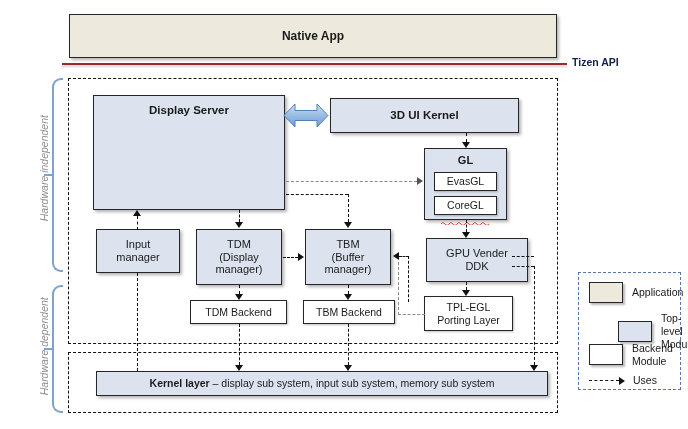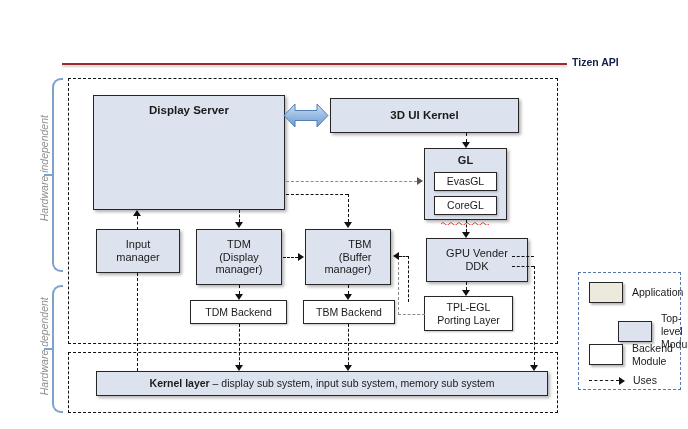--- a/index.html
+++ b/index.html
@@ -142,20 +142,23 @@
     position: absolute;
     height: 3px;
     opacity: 0.95;
   }
 </style>
 </head>
 <body>
 
 <div id="stage">
 
+  <div class="box b-app" style="left:69px; top:14px; width:488px; height:44px; font-size:12px; font-weight:bold;">
+    <span class="lbl">Native App</span>
+  </div>
 
   <div class="redline" style="left:62px; top:63px; width:505px;"></div>
   <div class="tizen-label" style="left:572px; top:56px;">Tizen API</div>
 
   <div class="dashgroup" style="left:68px; top:78px; width:490px; height:266px;"></div>
   <div class="dashgroup" style="left:68px; top:352px; width:490px; height:61px;"></div>
 
   <div class="brace" style="left:52px; top:78px; height:194px;"></div>
   <div class="brace-nub" style="left:44px; top:174px;"></div>
   <div class="vlabel" style="left:-4px; top:167px; width:96px;">Hardware
@@ -212,21 +215,21 @@
     <span class="lbl">Input
 manager</span>
   </div>
 
   <div class="box b-top" style="left:196px; top:229px; width:86px; height:56px; font-size:11px; white-space:pre-line;">
     <span class="lbl">TDM
 (Display
 manager)</span>
   </div>
 
-  <div class="box b-top" style="left:305px; top:229px; width:86px; height:56px; font-size:11px; white-space:pre-line;text-align:right;">
+  <div class="box b-top" style="left:305px; top:229px; width:86px; height:56px; font-size:11px; white-space:pre-line;">
     <span class="lbl">TBM
 (Buffer
 manager)</span>
   </div>
 
   <div class="box b-top" style="left:426px; top:238px; width:102px; height:44px; font-size:11px; white-space:pre-line;">
     <span class="lbl">GPU Vender
 DDK</span>
   </div>
 

